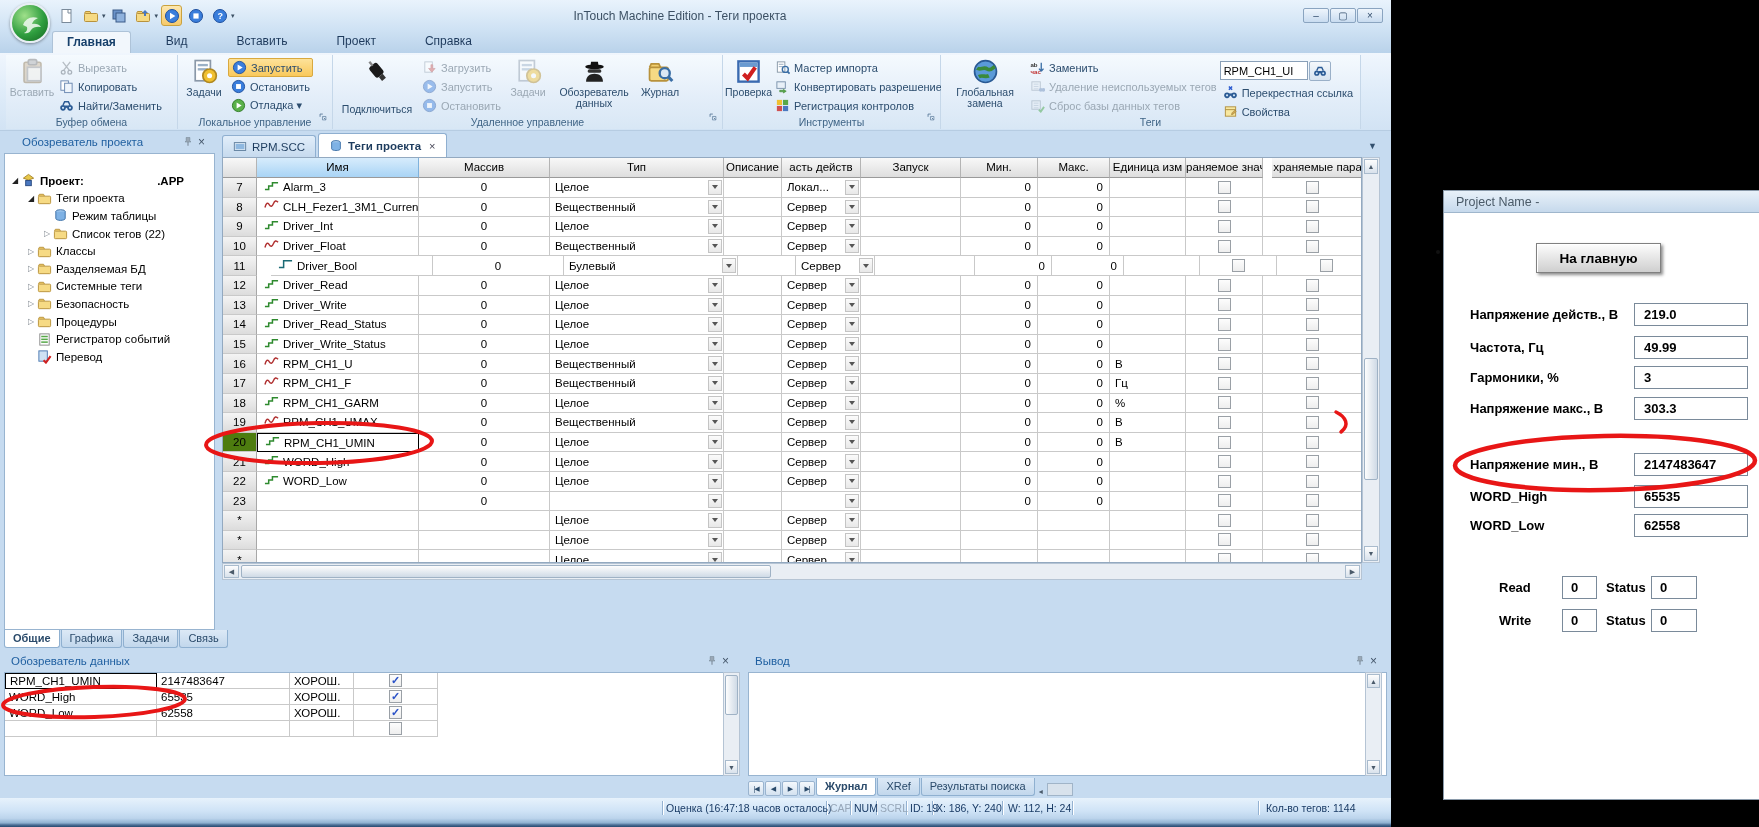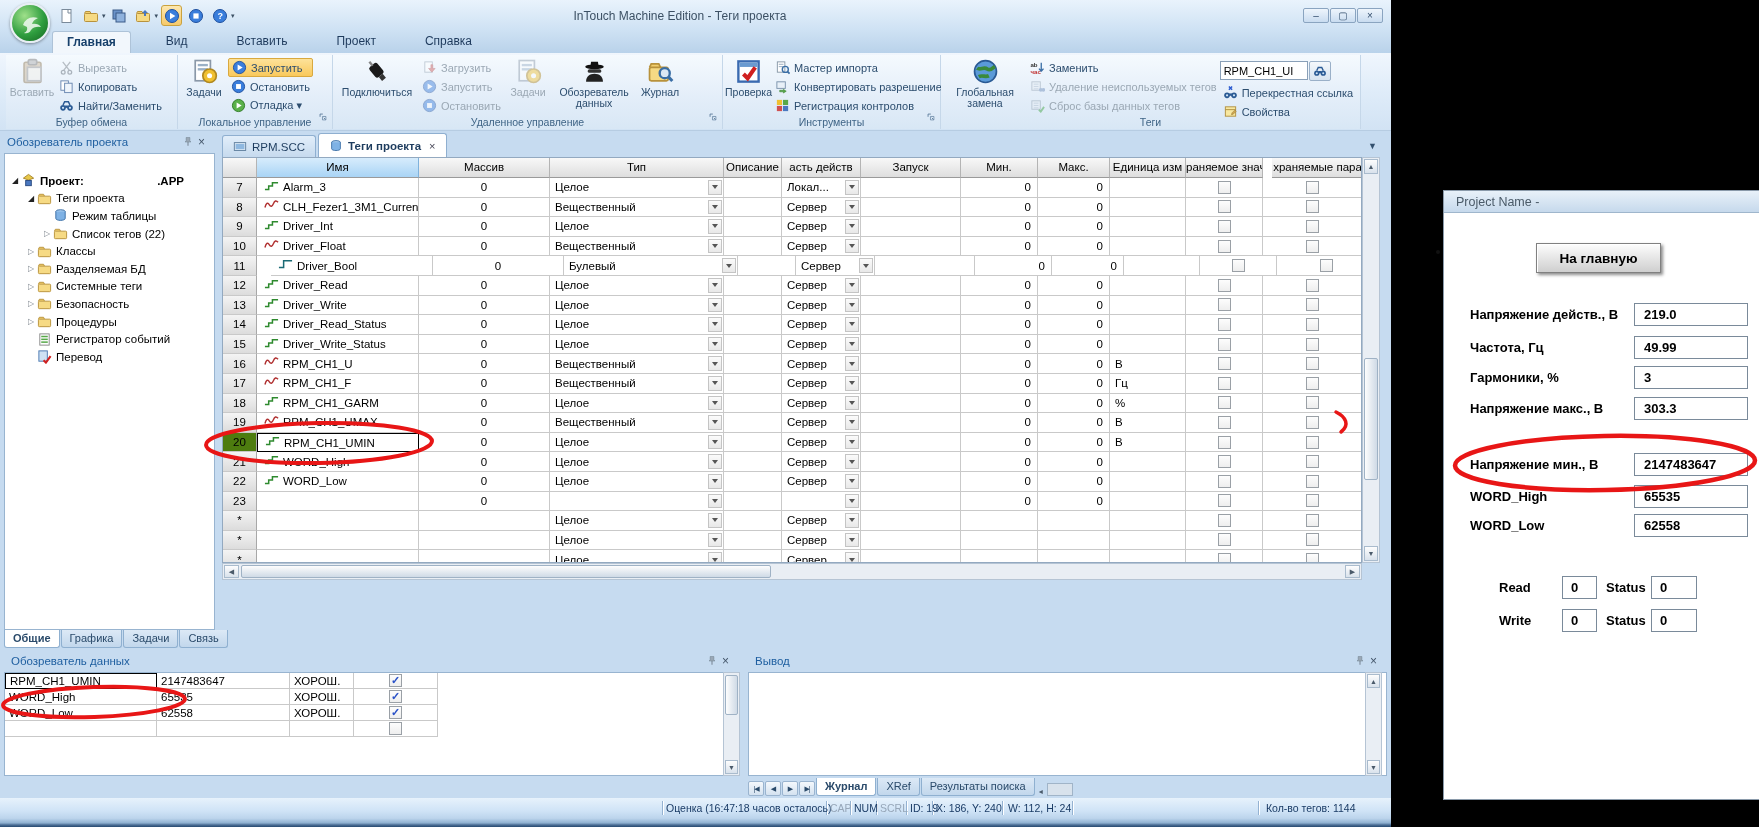--- a/index.html
+++ b/index.html
@@ -325,21 +325,21 @@
           </div>
           <div class="rg-label">Локальное управление</div>
           <span class="launcher"><svg width="11" height="11" viewBox="0 0 16 16">
               <path d="M3 3h4M3 3v4" stroke="#5a7a9a" stroke-width="1.3" fill="none"></path>
               <path d="M6.5 6.5h5v5h-5z" fill="none" stroke="#5a7a9a"></path>
               <path d="M8.5 8.5 11 11" stroke="#5a7a9a" stroke-width="1.3"></path>
             </svg></span>
         </div>
         <div class="rgroup" style="left: 333px; width: 390px;">
           <div class="rg-body">
-            <div class="bigbtn" style="width: 84px;">
+            <div class="bigbtn" style="width: 84px; gap: 17px;">
               <span class="icon">
                 <svg width="27" height="27" viewBox="0 0 16 16">
                   <g transform="rotate(-40 8 8)">
                     <rect x="5" y="3" width="6" height="8" rx="1.5" fill="#1a1a1a"></rect>
                     <rect x="6.5" y="11" width="3" height="3" fill="#333"></rect>
                     <rect x="7.3" y="0.5" width="1.4" height="3" fill="#888"></rect>
                   </g>
                 </svg>
               </span>
               <div class="big-label">Подключиться</div>
@@ -551,21 +551,21 @@
                   </svg>
                 </span>
                 <span>Свойства</span>
               </div>
             </div>
           </div>
           <div class="rg-label">Теги</div>
         </div>
       </div>
 
-    <div class="panel-hdr" style="left:0;top:133px;width:211px">Обозреватель проекта</div>
+    <div class="panel-hdr" style="left:15px;top:133px;width:211px">Обозреватель проекта</div>
     <div class="hdr-btns" style="left:182px;top:136px">
       <span class="icon" id="pin1">
           <svg width="12" height="12" viewBox="0 0 16 16">
             <path d="M5.5 2h5v4.5L12 8H4l1.5-1.5z" fill="#9aa8b6" stroke="#6a7886" stroke-width=".6"></path>
             <rect x="7.4" y="8" width="1.2" height="5" fill="#6a7886"></rect>
           </svg>
         </span>
       <span class="hdr-x">×</span>
     </div>
     <div id="proj-tree">

